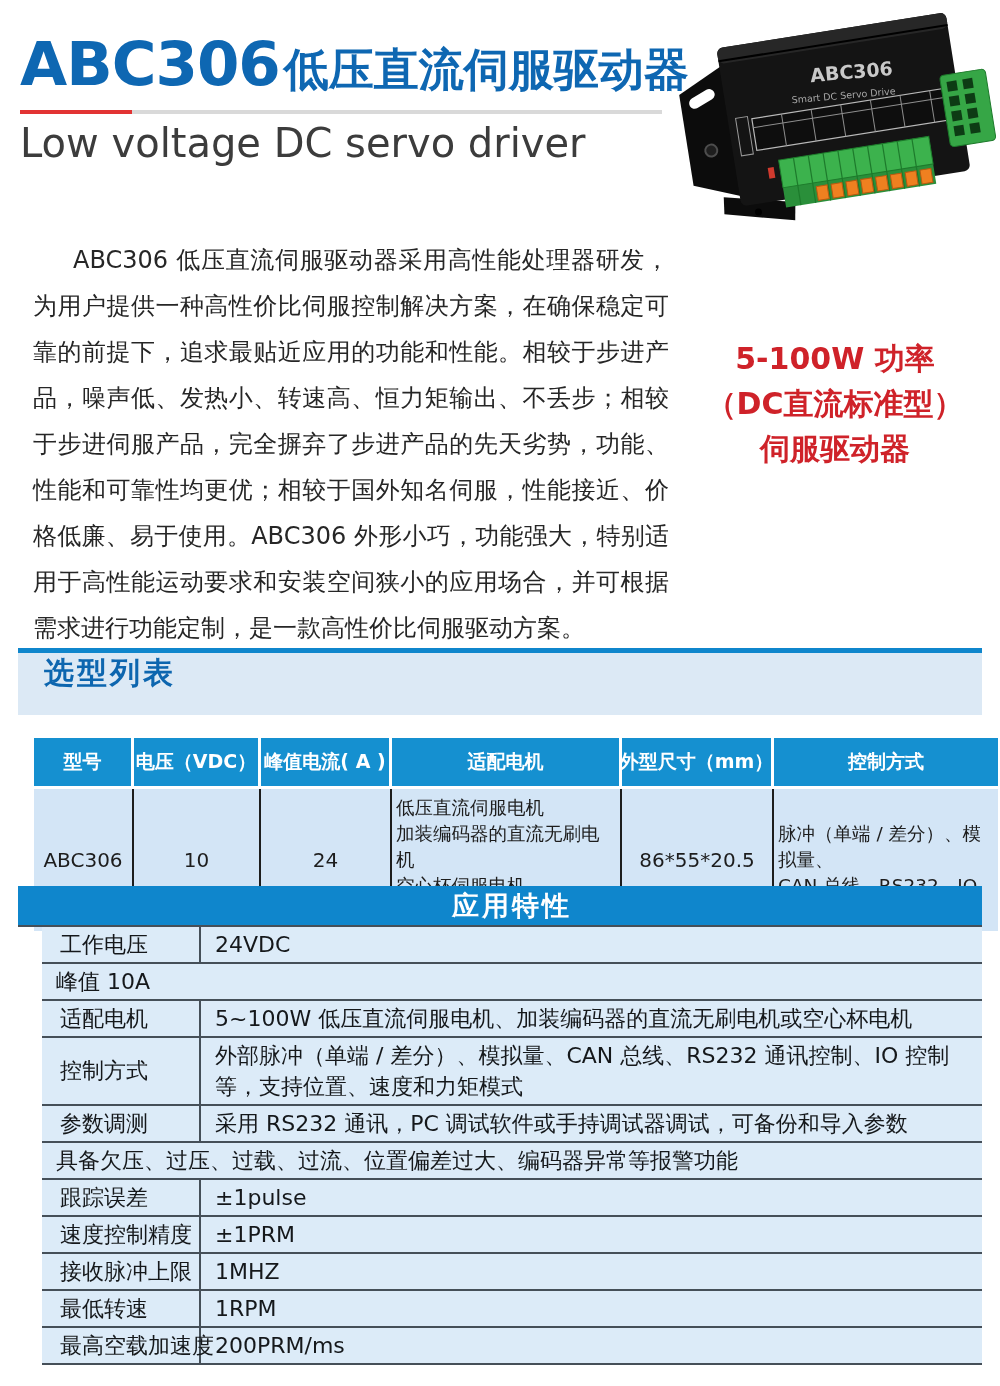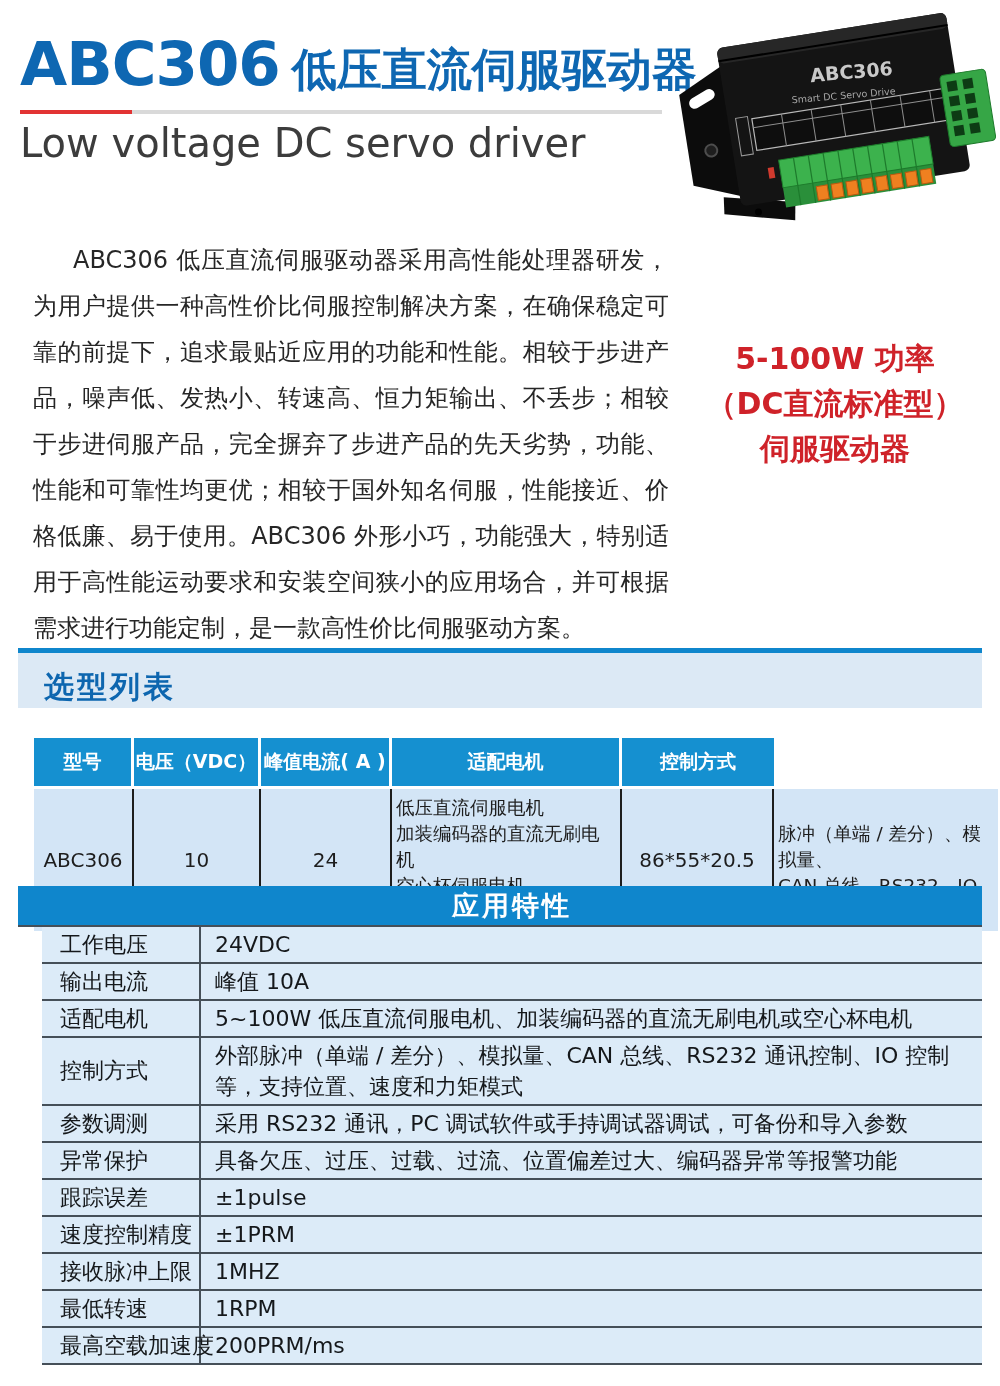--- a/index.html
+++ b/index.html
@@ -8,21 +8,21 @@
     position: relative;
     width: 1000px; height: 1386px;
     background: #ffffff;
     overflow: hidden;
     font-family: "DejaVu Sans", "Liberation Sans", sans-serif;
   }
 
   
   .hdr-title { position:absolute; left:20px; top:28px; white-space:nowrap; color:#0e67b2; font-weight:bold; }
   .hdr-title .model { font-size:61px; letter-spacing:-1px; }
-  .hdr-title .cn    { font-size:45px; margin-left:12px; }
+  .hdr-title .cn    { font-size:45px; margin-left:4px; }
   .divider { position:absolute; left:20px; top:110px; width:642px; height:4px; background:#d9d9d9; }
   .divider .red { position:absolute; left:0; top:0; width:112px; height:4px; background:#e23333; }
   .subtitle { position:absolute; left:20px; top:120px; font-size:40px; color:#3c3c3c; letter-spacing:0; }
 
   .device { position:absolute; right:2px; top:4px; width:342px; height:220px; }
 
   
   .intro {
     position:absolute; left:33px; top:237px; width:636px;
     font-size:24px; line-height:46px; color:#262626;
@@ -31,21 +31,21 @@
   .callout {
     position:absolute; left:676px; top:336px; width:318px;
     text-align:center; font-size:30px; line-height:45px;
     font-weight:bold; color:#cf2229; white-space:pre-line;
   }
 
   
   .sec { position:absolute; left:18px; width:964px; }
   .sec-banner { top:648px; }
   .banner-strip { height:5px; background:#0f86cc; }
-  .banner-body  { height:55px; background:#dce9f5; display:flex; align-items:flex-end; }
+  .banner-body  { height:62px; background:#dce9f5; display:flex; align-items:flex-start; }
   .banner-title { color:#0d66af; font-size:30px; font-weight:bold; margin-left:26px; letter-spacing:3px; }
 
   .t1grid { display:grid; grid-template-columns:100px 127px 131px 230px 152px 224px; }
   .table1 { top:738px;margin-left:16px; }
   .t1-head { height:48px; }
   .t1-head .hc {
     background:#1590d0; color:#fff;
     display:flex; align-items:center; justify-content:center;
     font-size:19px; font-weight:bold; border-right:3px solid #ffffff;
     white-space:nowrap;
@@ -169,20 +169,21 @@
       <span class="banner-title">选型列表</span>
     </div>
   </div>
 
   <div class="sec table1">
     <div class="t1grid t1-head">
       <div class="hc">型号</div>
       <div class="hc">电压（VDC）</div>
       <div class="hc">峰值电流( A )</div>
       <div class="hc">适配电机</div>
+      <div class="hc">外型尺寸（mm）</div>
       <div class="hc">控制方式</div>
     </div>
     <div class="t1grid t1-body">
       <div class="bc">ABC306</div>
       <div class="bc">10</div>
       <div class="bc">24</div>
       <div class="bc small">低压直流伺服电机
 加装编码器的直流无刷电机
 空心杯伺服电机
 (100W 及以下)</div>
@@ -195,37 +196,35 @@
   <div class="sec band2">
     <span class="band2-title">应用特性</span>
   </div>
 
   <div class="sec table2">
     <div class="t2-row">
       <div class="t2-label">工作电压</div>
       <div class="t2-value">24VDC</div>
     </div>
     <div class="t2-row">
-      <div class="t2-label">输出电流</div>
       <div class="t2-value">峰值 10A</div>
     </div>
     <div class="t2-row">
       <div class="t2-label">适配电机</div>
       <div class="t2-value">5~100W 低压直流伺服电机、加装编码器的直流无刷电机或空心杯电机</div>
     </div>
     <div class="t2-row">
       <div class="t2-label">控制方式</div>
       <div class="t2-value">外部脉冲（单端 / 差分）、模拟量、CAN 总线、RS232 通讯控制、IO 控制等，支持位置、速度和力矩模式</div>
     </div>
     <div class="t2-row">
       <div class="t2-label">参数调测</div>
       <div class="t2-value">采用 RS232 通讯，PC 调试软件或手持调试器调试，可备份和导入参数</div>
     </div>
     <div class="t2-row">
-      <div class="t2-label">异常保护</div>
       <div class="t2-value">具备欠压、过压、过载、过流、位置偏差过大、编码器异常等报警功能</div>
     </div>
     <div class="t2-row">
       <div class="t2-label">跟踪误差</div>
       <div class="t2-value">±1pulse</div>
     </div>
     <div class="t2-row">
       <div class="t2-label">速度控制精度</div>
       <div class="t2-value">±1PRM</div>
     </div>

